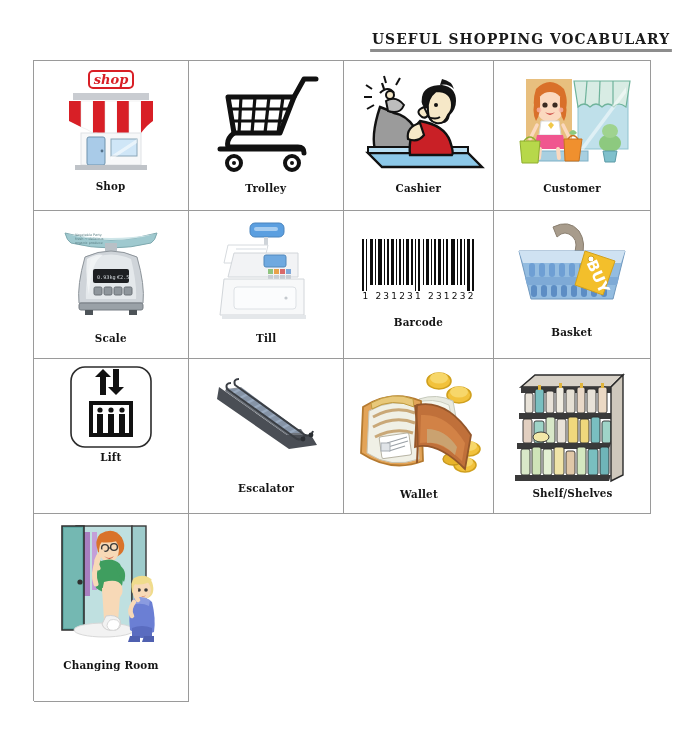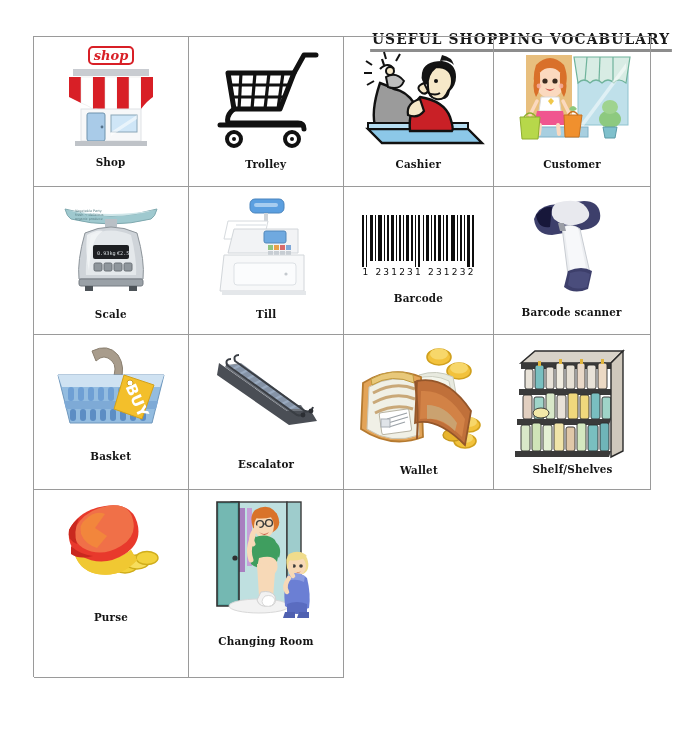--- a/index.html
+++ b/index.html
@@ -26,21 +26,21 @@
     letter-spacing:1.2px;
     color:#1a1a1a;
     border-bottom:3px solid #8d8d8d;
     padding:0 2px 1px 2px;
     transform:scaleX(.92);
     transform-origin:center;
   }
 
   
   .grid{
-    position:absolute;left:33px;top:36px;
+    position:absolute;left:33px;top:60px;
     width:618px;height:641px;
     border-top:1px solid #9a9a9a;
     border-left:1px solid #9a9a9a;
     box-sizing:border-box;
     display:grid;
     grid-template-columns:155px 155px 150px 157px;
     grid-template-rows:150px 148px 155px 188px;
   }
   .cell{
     border-right:1px solid #9a9a9a;
@@ -324,35 +324,20 @@
             <rect x="108" y="22" width="1" height="46"></rect>
             <rect x="111" y="22" width="3" height="52"></rect>
             <rect x="116" y="22" width="2" height="52"></rect>
           </g>
           <text x="63" y="82" font-family="DejaVu Sans, sans-serif" font-size="9" letter-spacing="2.2" fill="#0d0d0d" text-anchor="middle">1 231231 231232</text>
         </svg>
       </div>
       <div class="label">Barcode</div>
     </div>
 
-    <div class="cell barcodescanner">
-      <div class="art">
-        <svg width="120" height="104" viewBox="0 0 120 104">
-          <path d="M22 26 q4 -12 16 -14 l34 -4 q14 0 16 12 q2 12 -12 16 l-36 6 q-16 0 -18 -16z" fill="#3d3f6b"></path>
-          <path d="M44 10 q22 -6 30 4 q8 10 -4 16 q-16 6 -28 -4 q-6 -8 2 -16z" fill="#e8e9ee"></path>
-          <path d="M24 22 q8 -10 16 -8 l-2 20 q-12 2 -14 -12z" fill="#17173a"></path>
-          <path d="M50 34 q10 -4 18 2 l10 44 q-10 6 -22 2 z" fill="#eceef1" stroke="#c8ccd2"></path>
-          <path d="M52 34 q8 -3 14 1 l8 40 q-8 4 -16 1z" fill="#f7f8fa"></path>
-          <path d="M46 30 h6 l2 8 h-6z" fill="#9b9ea6"></path>
-          <path d="M56 78 q14 -6 24 0 l-4 18 q-14 6 -24 -2z" fill="#3d3f6b"></path>
-          <path d="M58 80 q12 -4 20 1 l-3 13 q-12 4 -19 -2z" fill="#4a4d7c"></path>
-        </svg>
-      </div>
-      <div class="label">Barcode scanner</div>
-    </div>
 
 
     <div class="cell basket">
       <div class="art">
         <svg width="126" height="100" viewBox="0 0 126 100">
           <path d="M44 10 q16 -8 26 4 q8 12 2 28 l-8 -2 q6 -14 0 -20 q-8 -8 -16 0 z" fill="#a89c8c" stroke="#8a7f70"></path>
           <path d="M10 34 h106 l-12 48 h-82 z" fill="#93bce0" stroke="#6e97bd"></path>
           <path d="M10 34 h106 l-4 12 h-98 z" fill="#cfe2f2"></path>
           <g fill="#6e9fd4">
             <rect x="20" y="46" width="6" height="14" rx="3"></rect>
@@ -376,20 +361,42 @@
             <rect x="92" y="68" width="6" height="12" rx="3"></rect>
           </g>
           <path d="M76 34 l30 10 l-12 34 l-28 -10 z" fill="#f3bf2b" stroke="#d1a11d"></path>
           <circle cx="82" cy="42" r="3" fill="#fff" stroke="#d1a11d"></circle>
           <text x="88" y="64" font-family="DejaVu Sans, sans-serif" font-size="15" font-weight="700" fill="#fff" text-anchor="middle" transform="rotate(66 88 60)">BUY</text>
         </svg>
       </div>
       <div class="label">Basket</div>
     </div>
 
+    <div class="cell lift">
+      <div class="art">
+        <svg width="84" height="84" viewBox="0 0 84 84">
+          <rect x="2" y="2" width="80" height="80" rx="14" fill="#fff" stroke="#2b2b2b" stroke-width="1.6"></rect>
+          <g fill="#111">
+            <path d="M26 12 l8 -8 l8 8 h-5 v18 h-6 v-18 z"></path>
+            <path d="M44 4 h6 v18 h5 l-8 8 l-8 -8 h5 z"></path>
+          </g>
+          <rect x="20" y="36" width="44" height="36" fill="#111"></rect>
+          <rect x="24" y="40" width="36" height="28" fill="#fff"></rect>
+          <g fill="#111">
+            <circle cx="31" cy="45" r="2.6"></circle>
+            <rect x="28" y="49" width="6" height="19"></rect>
+            <circle cx="42" cy="45" r="2.6"></circle>
+            <rect x="39" y="49" width="6" height="19"></rect>
+            <circle cx="53" cy="45" r="2.6"></circle>
+            <rect x="50" y="49" width="6" height="19"></rect>
+          </g>
+        </svg>
+      </div>
+      <div class="label">Lift</div>
+    </div>
 
     <div class="cell escalator">
       <div class="art">
         <svg width="126" height="100" viewBox="0 0 126 100">
           <path d="M16 22 l68 48 l24 0 l6 10 l-28 4 l-72 -50 z" fill="#4a4e55"></path>
           <path d="M22 26 l62 44 l18 0 l-4 -6 l-16 0 l-58 -42 z" fill="#6f747c"></path>
           <path d="M24 24 l62 44 l14 0 l-62 -46 z" fill="#8f96a0"></path>
           <g stroke="#b9c6d6" stroke-width="2.2">
             <line x1="30" y1="28" x2="38" y2="24"></line>
             <line x1="37" y1="33" x2="45" y2="29"></line>
@@ -497,39 +504,20 @@
             <rect x="79" y="84" width="10" height="26" rx="2" fill="#79bfc0" stroke="#2b2b2b" stroke-width=".9"></rect>
             <rect x="91" y="82" width="9" height="28" rx="2" fill="#6fb5b8" stroke="#2b2b2b" stroke-width=".9"></rect>
           </g>
           <path d="M6 110 h96 l-2 6 h-94 z" fill="#3a3a3a"></path>
           <path d="M102 22 l12 -12 v100 l-12 6 z" fill="#cfc8bc" stroke="#2b2b2b" stroke-width="1.4"></path>
         </svg>
       </div>
       <div class="label">Shelf/Shelves</div>
     </div>
 
-    <div class="cell purse">
-      <div class="art">
-        <svg width="120" height="112" viewBox="0 0 120 112">
-          <g>
-            <ellipse cx="74" cy="70" rx="12" ry="7" fill="#f2d23c" stroke="#d0ad1a" stroke-width="1.4"></ellipse>
-            <ellipse cx="86" cy="66" rx="12" ry="7" fill="#f7dd5c" stroke="#d0ad1a" stroke-width="1.4"></ellipse>
-            <ellipse cx="96" cy="62" rx="11" ry="6.5" fill="#f2d23c" stroke="#d0ad1a" stroke-width="1.4"></ellipse>
-          </g>
-          <path d="M22 52 q4 22 24 26 q24 4 40 -14 l-6 -10 q-18 14 -36 8 q-16 -4 -22 -10z" fill="#f0c832" stroke="#ce a61c"></path>
-          <path d="M22 52 q4 22 24 26 q24 4 40 -14 l-6 -10 q-18 14 -36 8 q-16 -4 -22 -10z" fill="#f0c832"></path>
-          <path d="M18 34 q10 -20 36 -24 q26 -4 32 16 q6 20 -12 32 q-22 14 -44 2 q-14 -8 -12 -26z" fill="#e8392c"></path>
-          <path d="M24 32 q10 -18 32 -22 q22 -4 26 14 q4 16 -12 26 q-20 12 -38 2 q-12 -8 -8 -20z" fill="#f07048"></path>
-          <path d="M34 24 q10 -10 20 -6 l-10 14 l12 8 l-10 12 q-12 -4 -16 -14 q-2 -10 4 -14z" fill="#f2863c"></path>
-          <path d="M18 34 q4 -8 10 -12 q-6 14 -2 26 q-10 -4 -8 -14z" fill="#c9281f"></path>
-          <path d="M20 50 q8 8 22 10 q-14 4 -22 -2z" fill="#c9281f"></path>
-        </svg>
-      </div>
-      <div class="label">Purse</div>
-    </div>
 
     <div class="cell changing">
       <div class="art">
         <svg width="126" height="128" viewBox="0 0 126 128">
           <rect x="28" y="6" width="56" height="104" fill="#bfe0e0" stroke="#3a3a3a" stroke-width="1.4"></rect>
           <rect x="84" y="6" width="14" height="104" fill="#9ecccc" stroke="#3a3a3a" stroke-width="1.4"></rect>
           <rect x="34" y="12" width="8" height="64" fill="#a87fc0"></rect>
           <rect x="44" y="12" width="5" height="58" fill="#c49fd8"></rect>
           <path d="M14 6 h22 v104 h-22 z" fill="#5fa8a3" stroke="#2f2f2f" stroke-width="1.6"></path>
           <path d="M16 8 h18 v100 h-18 z" fill="#74b8b2"></path>

